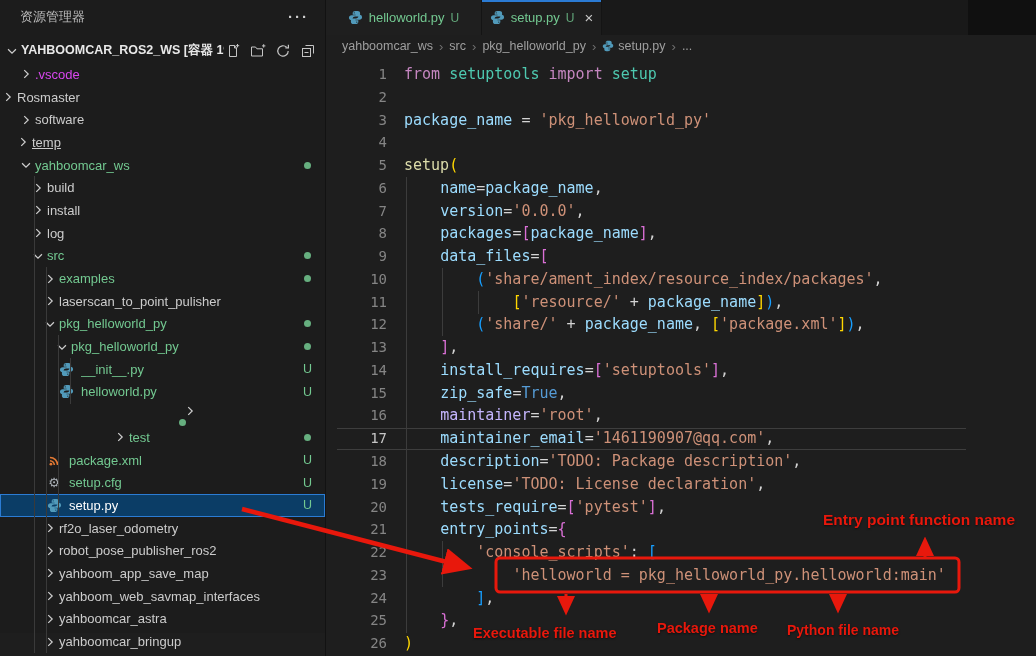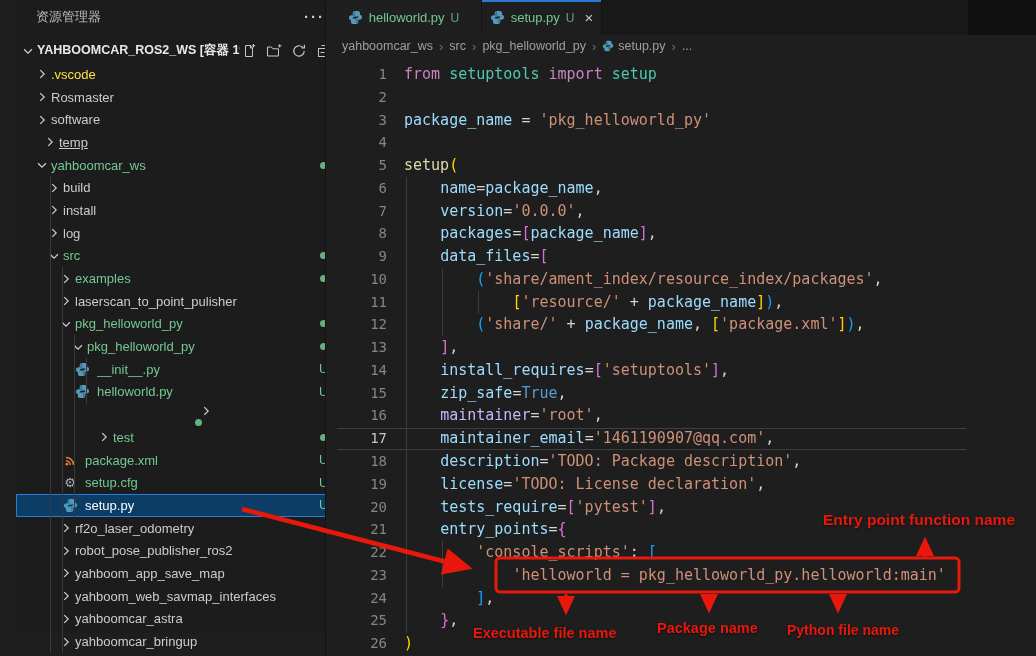--- a/index.html
+++ b/index.html
@@ -2,38 +2,38 @@
 <html><head>
 <meta charset="utf-8">
 <style>
   html,body{margin:0;padding:0;}
   body{
     width:1036px;height:656px;position:relative;overflow:hidden;
     background:#1e1e1e;font-family:"Liberation Sans","DejaVu Sans",sans-serif;
     -webkit-font-smoothing:antialiased;
   }
   
-  .sidebar{position:absolute;left:16px;top:0;width:325px;height:633px;background:#1c1c1c;}
+  .sidebar{position:absolute;left:0;top:0;width:325px;height:633px;background:#1c1c1c;}
   .exp-head{height:34px;display:flex;align-items:center;padding:0 16px 0 20px;color:#bcbcbc;font-size:13px;}
   .exp-title{flex:1;}
   .more-btn{color:#cfcfcf;font-size:15px;font-weight:bold;letter-spacing:2px;line-height:10px;cursor:pointer;}
   .ws-row{display:flex;align-items:center;height:23px;margin-top:5px;padding:0 8px 0 4px;color:#e8e8e8;font-weight:bold;font-size:12.5px;}
   .ws-label{flex:1;white-space:nowrap;overflow:hidden;margin-left:2px;}
   .ws-actions{display:flex;gap:7px;flex:none;}
   .icon-btn{width:18px;height:18px;display:flex;align-items:center;justify-content:center;cursor:pointer;}
   .tree{position:absolute;top:63px;left:0;right:0;}
   .trow{display:flex;align-items:center;height:22.7px;font-size:13px;color:#cccccc;position:relative;box-sizing:border-box;}
   .trow .chev{width:15px;height:15px;flex:none;display:flex;align-items:center;justify-content:center;}
   .trow .ficon{width:16px;height:16px;flex:none;display:flex;align-items:center;justify-content:center;margin-right:5px;font-size:12px;}
   .trow .lbl{white-space:nowrap;overflow:hidden;margin-left:2px;}
   .trow .spacer{flex:1;}
   .badge-u{color:var(--green);margin-right:13px;font-size:12.5px;flex:none;}
   .dot{width:7px;height:7px;border-radius:50%;background:var(--green);margin-right:14px;flex:none;opacity:.85;}
   .trow.green .lbl{color:var(--green);}
-  .trow.gray .lbl{color:#fde047;}
+  .trow.gray .lbl{color:#d946ef;}
   .trow.selected{background:var(--selbg);box-shadow:inset 0 0 0 1px var(--selborder);}
   .trow.selected .lbl{color:#fdfdfd;}
   .tguide{position:absolute;width:1px;background:#3a3a3a;z-index:0;}
   
   .main{position:absolute;left:325px;top:0;right:0;bottom:0;background:#1e1e1e;border-left:1px solid #121212;box-sizing:border-box;}
   .tabstrip{position:absolute;left:0;top:0;right:0;height:35px;background:#191919;display:flex;}
   .darkpatch{position:absolute;right:0;top:0;width:68px;height:35px;background:#101010;}
   .tab{display:flex;align-items:center;justify-content:center;gap:6px;padding:0 10px;font-size:13px;background:#1f1f1f;border-right:1px solid #141414;position:relative;box-sizing:border-box;cursor:pointer;}
   .tab .tlabel{color:var(--green);}
   .tab .tbadge{color:var(--green);opacity:.8;font-size:12px;}
@@ -106,39 +106,39 @@
   <div class="tree" id="tree">
       <div class="trow gray" style="padding-left: 18px;">
         <span class="chev">
           <svg width="14" height="14" viewBox="0 0 16 16">
             <path d="M6 3.5l4.5 4.5L6 12.5" fill="none" stroke="#cfcfcf" stroke-width="1.4"></path>
           </svg>
         </span>
         <span class="lbl">.vscode</span>
         <span class="spacer"></span>
       </div>
+      <div class="trow" style="">
+        <span class="chev">
+          <svg width="14" height="14" viewBox="0 0 16 16">
+            <path d="M6 3.5l4.5 4.5L6 12.5" fill="none" stroke="#cfcfcf" stroke-width="1.4"></path>
+          </svg>
+        </span>
+        <span class="lbl">Rosmaster</span>
+        <span class="spacer"></span>
+      </div>
       <div class="trow" style="padding-left: 18px;">
         <span class="chev">
           <svg width="14" height="14" viewBox="0 0 16 16">
             <path d="M6 3.5l4.5 4.5L6 12.5" fill="none" stroke="#cfcfcf" stroke-width="1.4"></path>
           </svg>
         </span>
-        <span class="lbl">Rosmaster</span>
-        <span class="spacer"></span>
-      </div>
-      <div class="trow" style="padding-left: 18px;">
-        <span class="chev">
-          <svg width="14" height="14" viewBox="0 0 16 16">
-            <path d="M6 3.5l4.5 4.5L6 12.5" fill="none" stroke="#cfcfcf" stroke-width="1.4"></path>
-          </svg>
-        </span>
         <span class="lbl">software</span>
         <span class="spacer"></span>
       </div>
-      <div class="trow" style="padding-left: 26px; text-decoration: underline;">
+      <div class="trow" style="padding-left: 15px; text-decoration: underline;">
         <span class="chev">
           <svg width="14" height="14" viewBox="0 0 16 16">
             <path d="M6 3.5l4.5 4.5L6 12.5" fill="none" stroke="#cfcfcf" stroke-width="1.4"></path>
           </svg>
         </span>
         <span class="lbl">temp</span>
         <span class="spacer"></span>
       </div>
       <div class="trow green" style="padding-left: 18px;">
         <span class="chev">
@@ -251,21 +251,21 @@
       <div class="trow green" style="padding-left: 54px; flex-direction: column;">
         <span class="chev">
           <svg width="14" height="14" viewBox="0 0 16 16">
             <path d="M6 3.5l4.5 4.5L6 12.5" fill="none" stroke="#cfcfcf" stroke-width="1.4"></path>
           </svg>
         </span>
         <span class="lbl">resource</span>
         <span class="spacer"></span>
         <span class="dot"></span>
       </div>
-      <div class="trow green" style="padding-left: 80px;">
+      <div class="trow green" style="padding-left: 80px; margin-left: 32px;">
         <span class="chev">
           <svg width="14" height="14" viewBox="0 0 16 16">
             <path d="M6 3.5l4.5 4.5L6 12.5" fill="none" stroke="#cfcfcf" stroke-width="1.4"></path>
           </svg>
         </span>
         <span class="lbl">test</span>
         <span class="spacer"></span>
         <span class="dot"></span>
       </div>
       <div class="trow green" style="padding-left: 46px;">

